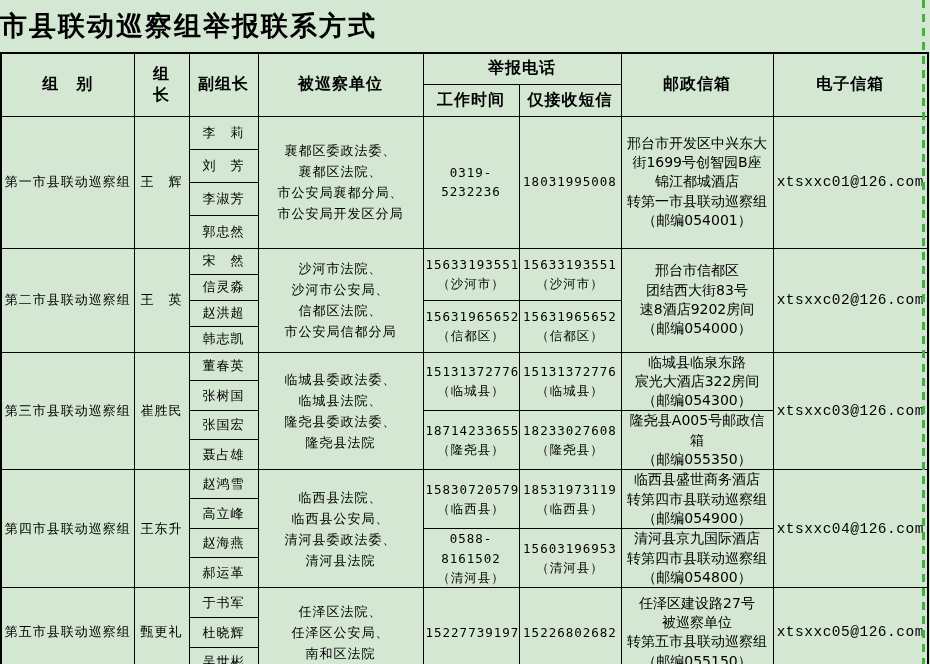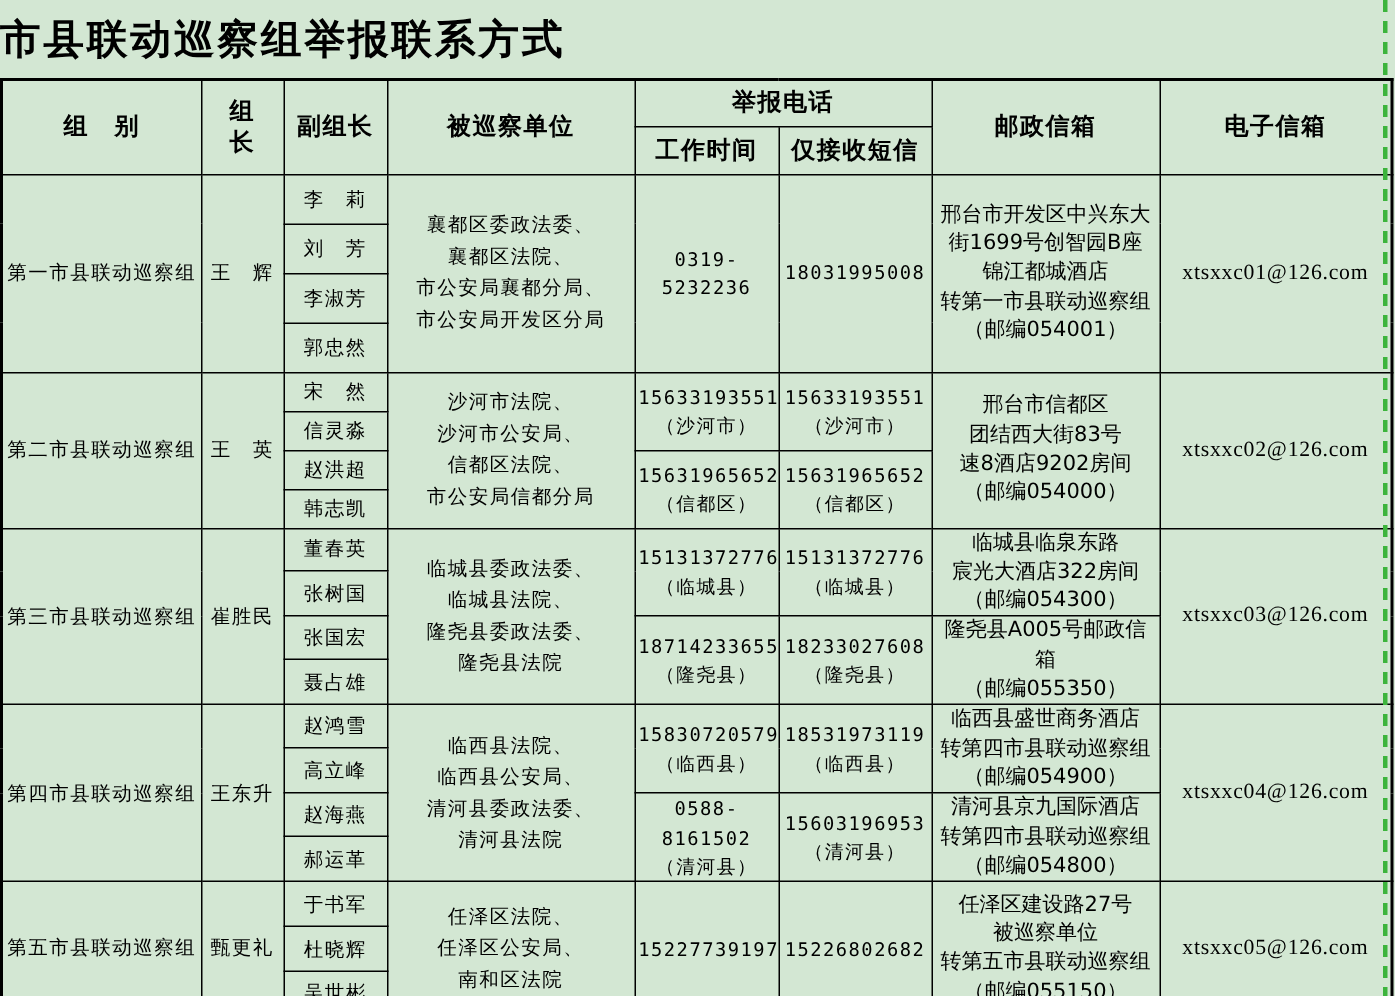--- a/index.html
+++ b/index.html
@@ -67,21 +67,21 @@
     line-height: 1.38;
     font-size: 14px;
   }
   .phone-cell {
     font-family: "DejaVu Sans Mono", monospace;
     font-size: 12.5px;
     line-height: 1.55;
     letter-spacing: 1px;
   }
   .email-cell {
-    font-family: Liberation Serif, serif;
+    font-family: Liberation Mono, monospace;
     font-size: 14.5px;
     letter-spacing: 0.5px;
   }
   .page-break-line {
     position: absolute;
     top: 0;
     left: 922px;
     width: 3px;
     height: 664px;
     background: repeating-linear-gradient(180deg, #3cb43c 0 8px, rgba(0,0,0,0) 8px 14px);

